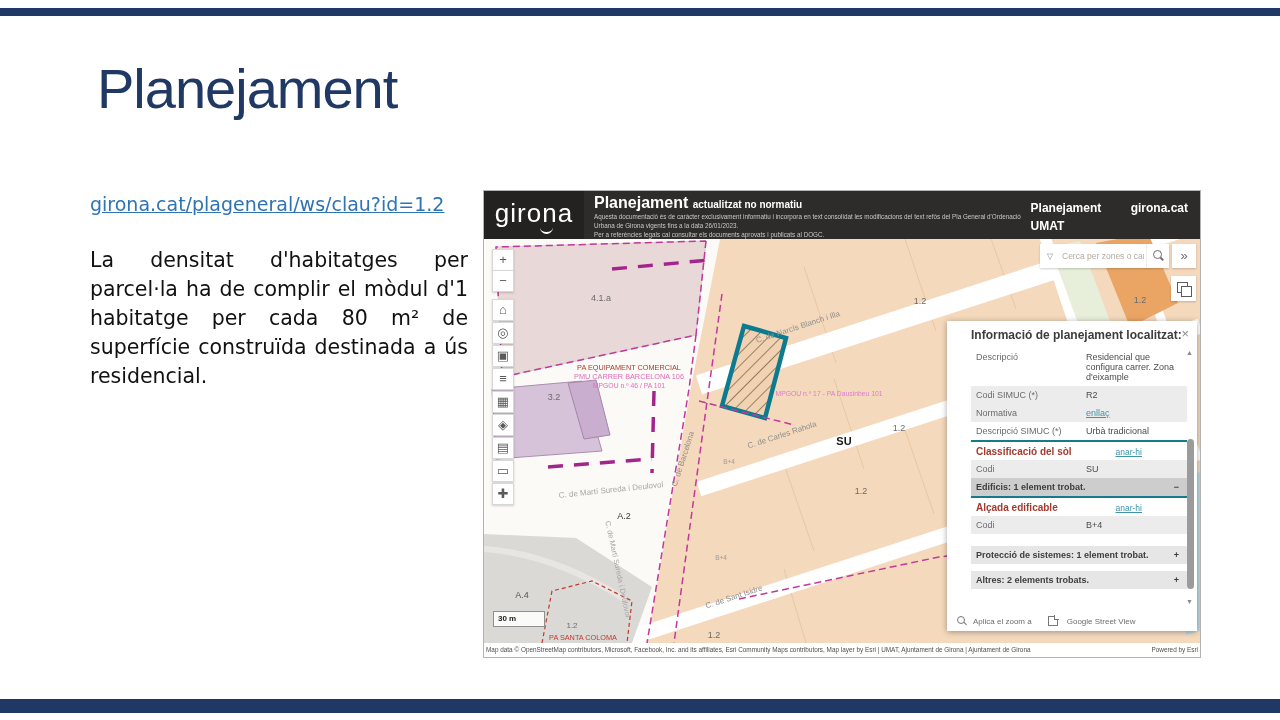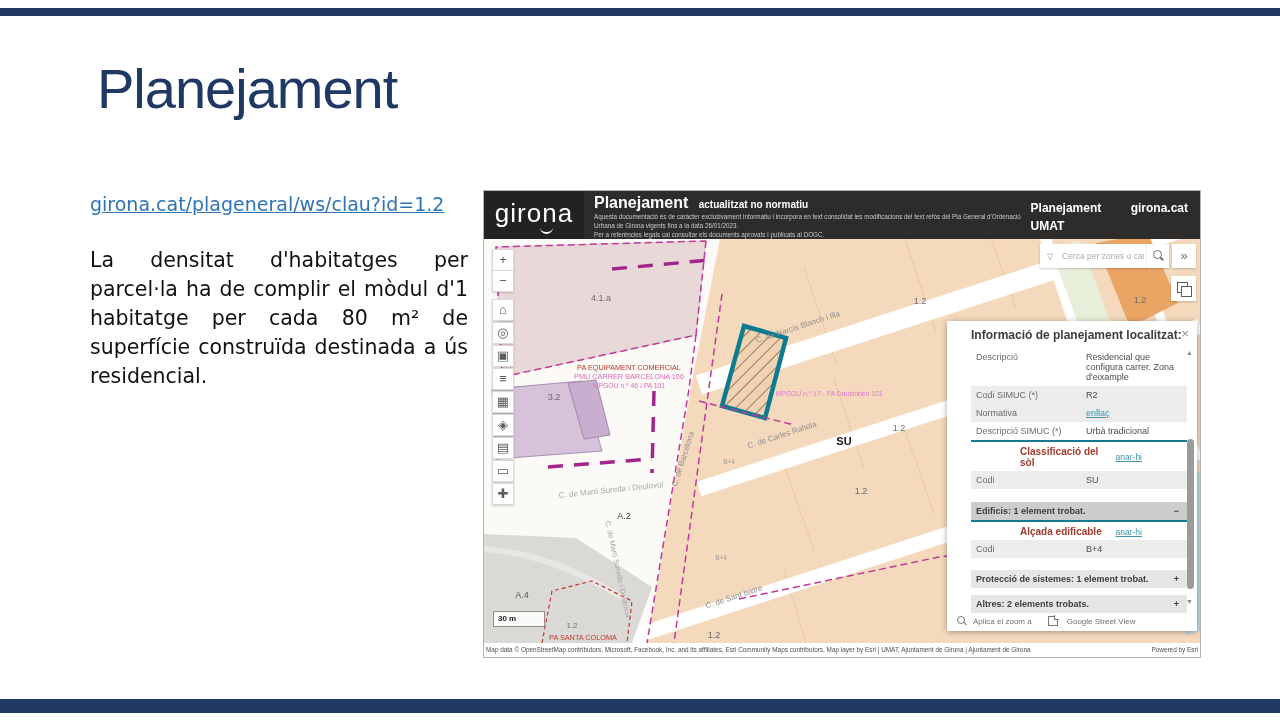--- a/index.html
+++ b/index.html
@@ -11,21 +11,21 @@
   .doclink{position:absolute;left:90px;top:193px;font-size:19px;color:#2e74b5;text-decoration:underline;font-family:"DejaVu Sans",sans-serif;cursor:pointer;}
   .bodytext{position:absolute;left:90px;top:246px;width:378px;font-size:20.5px;line-height:1.42;color:#111;text-align:justify;font-family:"DejaVu Sans",sans-serif;margin:0;}
 
   
   .mapshot{position:absolute;left:483px;top:190px;width:718px;height:468px;border:1px solid #b3b3b3;box-sizing:border-box;background:#faf8f5;}
   .appheader{position:absolute;top:0;left:0;width:716px;height:48px;background:#2d2c2b;}
   .logo{position:absolute;left:0;top:0;width:100px;height:48px;background:#232221;color:#fff;font-size:26px;letter-spacing:1px;text-align:center;line-height:44px;font-family:"Liberation Sans",sans-serif;}
   .logo .smile{position:absolute;left:56px;top:36px;width:13px;height:5px;border-bottom:2px solid #fff;border-radius:0 0 9px 9px;}
   .htitles{position:absolute;left:110px;top:3px;width:430px;color:#fff;}
   .htitle{font-size:16px;font-weight:bold;}
-  .hsub{font-size:10px;font-weight:bold;margin-left:6px;}
+  .hsub{font-size:10px;font-weight:bold;}
   .hdisc{font-size:6.3px;color:#c9c9c9;line-height:1.45;width:430px;}
   .hright{position:absolute;right:12px;top:8px;color:#fff;font-size:12px;font-weight:bold;text-align:left;line-height:1.5;}
   .hsite{margin-left:26px;}
 
   .mapbody{position:absolute;top:48px;left:0;width:716px;height:404px;overflow:hidden;background:#fbfaf7;}
   .mapbody svg{position:absolute;left:0;top:0;}
   .mlbl{position:absolute;white-space:nowrap;transform:translate(-50%,-50%);font-family:"Liberation Sans",sans-serif;}
 
   
   .tbtn{position:absolute;left:8px;width:22px;height:22px;background:#fff;border:1px solid #d8d8d8;box-sizing:border-box;color:#5b5b5b;font-size:13px;text-align:center;line-height:20px;box-shadow:0 1px 2px rgba(0,0,0,.18);cursor:pointer;}
@@ -51,24 +51,24 @@
   .panel{position:absolute;left:463px;top:82px;width:250px;height:310px;background:#fff;box-shadow:0 1px 6px rgba(0,0,0,.35);font-family:"Liberation Sans",sans-serif;box-sizing:border-box;padding:7px 10px 4px 24px;}
   .ptitle{font-size:12px;font-weight:bold;color:#3c3c3c;margin-bottom:6px;}
   .pclose{position:absolute;right:8px;top:5px;font-size:13px;color:#8a8a8a;cursor:pointer;}
   .prow{display:flex;font-size:9px;color:#4c4c4c;}
   .prow .pl{width:104px;padding:4px 4px 4px 5px;color:#6b6b6b;}
   .prow .pv{flex:1;padding:4px 2px;}
   .prow.alt{background:#ececec;}
   .plink{color:#3f94a8;text-decoration:underline;cursor:pointer;}
   .pnote{font-size:7.8px;color:#6f6f6f;padding:5px 0 4px 0;}
   .phead{display:flex;justify-content:space-between;align-items:center;border-top:2px solid #17798e;padding:4px 5px 3px 5px;}
-  .phead .hname{font-size:10px;font-weight:bold;color:#a23b2e;margin-left:44px;}
+  .phead .hname{font-size:10px;font-weight:bold;color:#a23b2e;}
   .phead .hact{font-size:8.5px;color:#3f94a8;text-decoration:underline;margin-right:40px;cursor:pointer;}
   .psec{display:flex;justify-content:space-between;background:#e6e6e6;font-size:9px;font-weight:bold;color:#3d3d3d;padding:4px 8px 4px 5px;margin-top:7px;cursor:pointer;}
-  .psec.open{background:#cdcdcd;margin-top:13px;}
+  .psec.open{background:#cdcdcd;margin-top:0;}
   .pfoot{position:absolute;left:10px;bottom:5px;font-size:8px;color:#6e6e6e;display:flex;align-items:center;gap:6px;}
   .pfoot .fmag{position:relative;width:10px;height:10px;}
   .pfoot .fmag i{position:absolute;left:0;top:0;width:6px;height:6px;border:1.2px solid #777;border-radius:50%;}
   .pfoot .fmag i::after{content:"";position:absolute;left:5px;top:6px;width:4px;height:1.4px;background:#777;transform:rotate(45deg);}
   .svicon{display:inline-block;width:8px;height:8px;border:1.2px solid #777;position:relative;margin:0 3px 0 10px;}
   .svicon::after{content:"";position:absolute;right:-2px;top:-2px;width:4px;height:4px;background:#fff;border-bottom:1.2px solid #777;border-left:1.2px solid #777;}
   .scrollthumb{position:absolute;right:3px;top:118px;width:7px;height:150px;background:#9b9b9b;border-radius:4px;cursor:pointer;}
   .scrollarrow{position:absolute;right:4px;font-size:7px;color:#8a8a8a;cursor:pointer;}
 
   .attrib{position:absolute;left:0;top:452px;width:716px;height:14px;background:rgba(255,255,255,.92);font-size:6.4px;color:#4f4f4f;line-height:14px;padding-left:2px;box-sizing:border-box;white-space:nowrap;overflow:hidden;}

